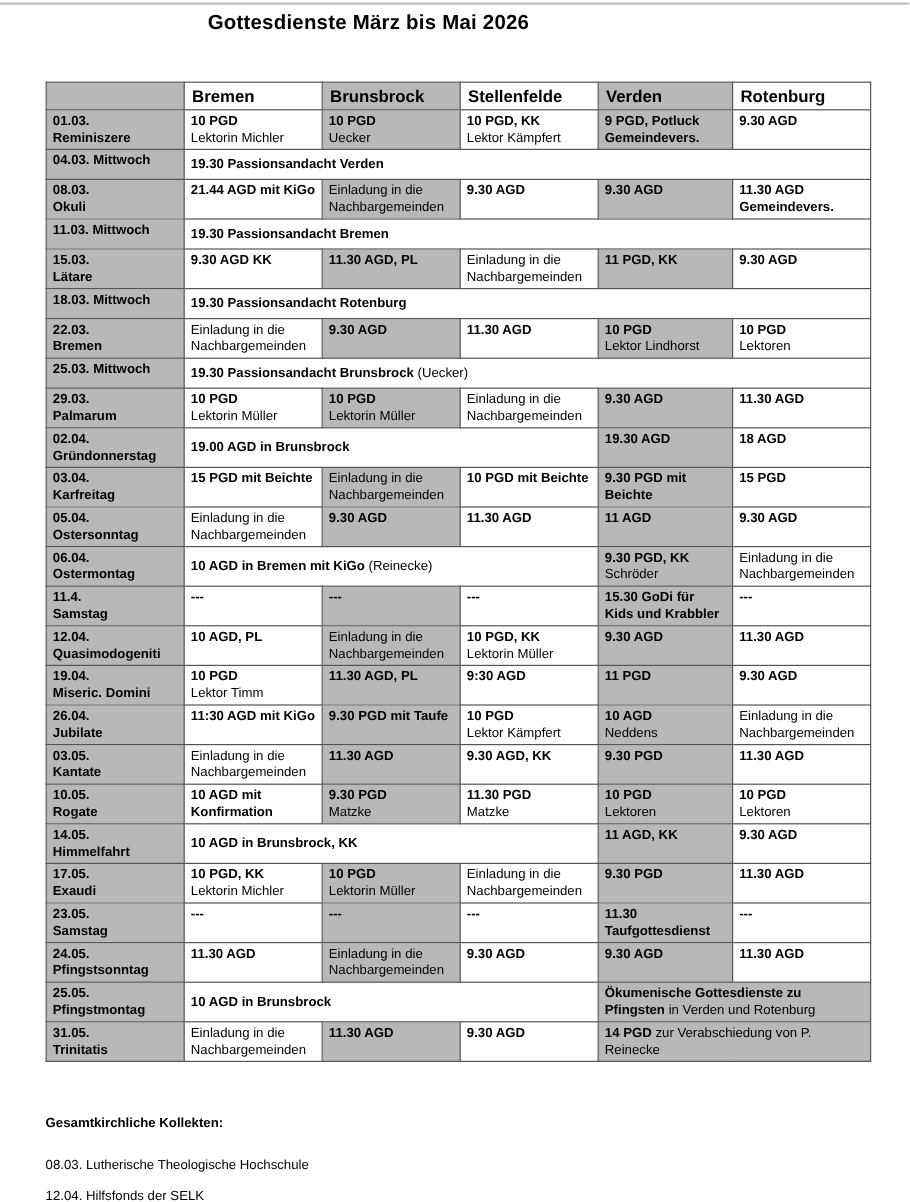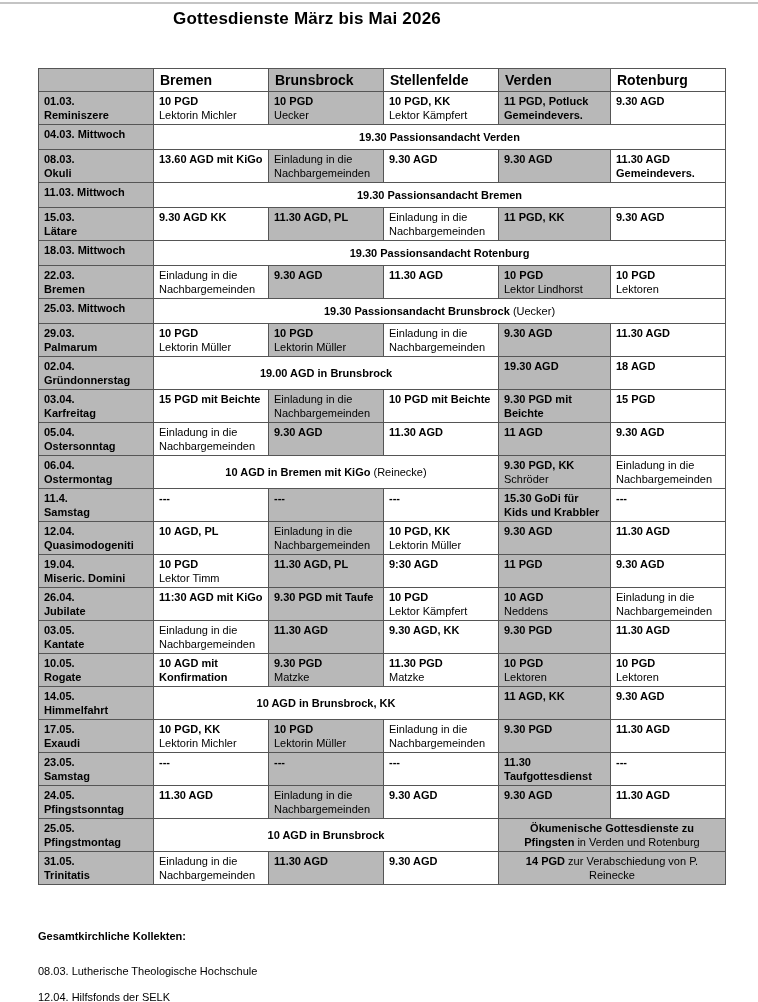--- a/index.html
+++ b/index.html
@@ -25,21 +25,21 @@
     font-size:14px;font-weight:bold;text-align:left;
     height:23px;padding:2px 6px;vertical-align:middle;
   }
   td{
     font-size:11px;line-height:13.5px;
     height:25px;padding:3px 5px 2px 5px;vertical-align:top;text-align:left;
   }
   td.date{font-weight:bold;}
   .g{background:var(--gray);}
   .w{background:#ffffff;}
-  td.merged{text-align:center;vertical-align:middle;}
+  td.merged{text-align:left;vertical-align:middle;}
   .b{font-weight:bold;}
   .n{font-weight:normal;}
   div.b,div.n{display:block;}
   .footer{position:absolute;left:38px;top:930px;width:690px;font-size:11px;line-height:13.5px;}
   .f-head{font-weight:bold;margin-bottom:21px;}
   .f-line{margin-top:13px;}
   .legend{margin-top:7px;font-weight:bold;}
   .legend span{margin-right:27px;}
   .legend span:last-child{margin-right:0;}
 </style>
@@ -82,41 +82,41 @@
             </td>
             <td class="g">
               <div class="b">10 PGD</div>
               <div class="n">Uecker</div>
             </td>
             <td class="w">
               <div class="b">10 PGD, KK</div>
               <div class="n">Lektor Kämpfert</div>
             </td>
             <td class="g">
-              <div class="b">11 PGD, Potluck Gemeindevers.</div>
+              <div class="b">9 PGD, Potluck Gemeindevers.</div>
             </td>
             <td class="w">
               <div class="b">9.30 AGD</div>
             </td>
           </tr>
           <tr>
             <td class="date g">
               <div>04.03. Mittwoch</div>
             </td>
             <td colspan="5" class="merged w">
               <div class="b">19.30 Passionsandacht Verden</div>
             </td>
           </tr>
           <tr>
             <td class="date g">
               <div>08.03.</div>
               <div>Okuli</div>
             </td>
             <td class="w">
-              <div class="b">13.60 AGD mit KiGo</div>
+              <div class="b">21.44 AGD mit KiGo</div>
             </td>
             <td class="g">
               <div class="n">Einladung in die Nachbargemeinden</div>
             </td>
             <td class="w">
               <div class="b">9.30 AGD</div>
             </td>
             <td class="g">
               <div class="b">9.30 AGD</div>
             </td>

